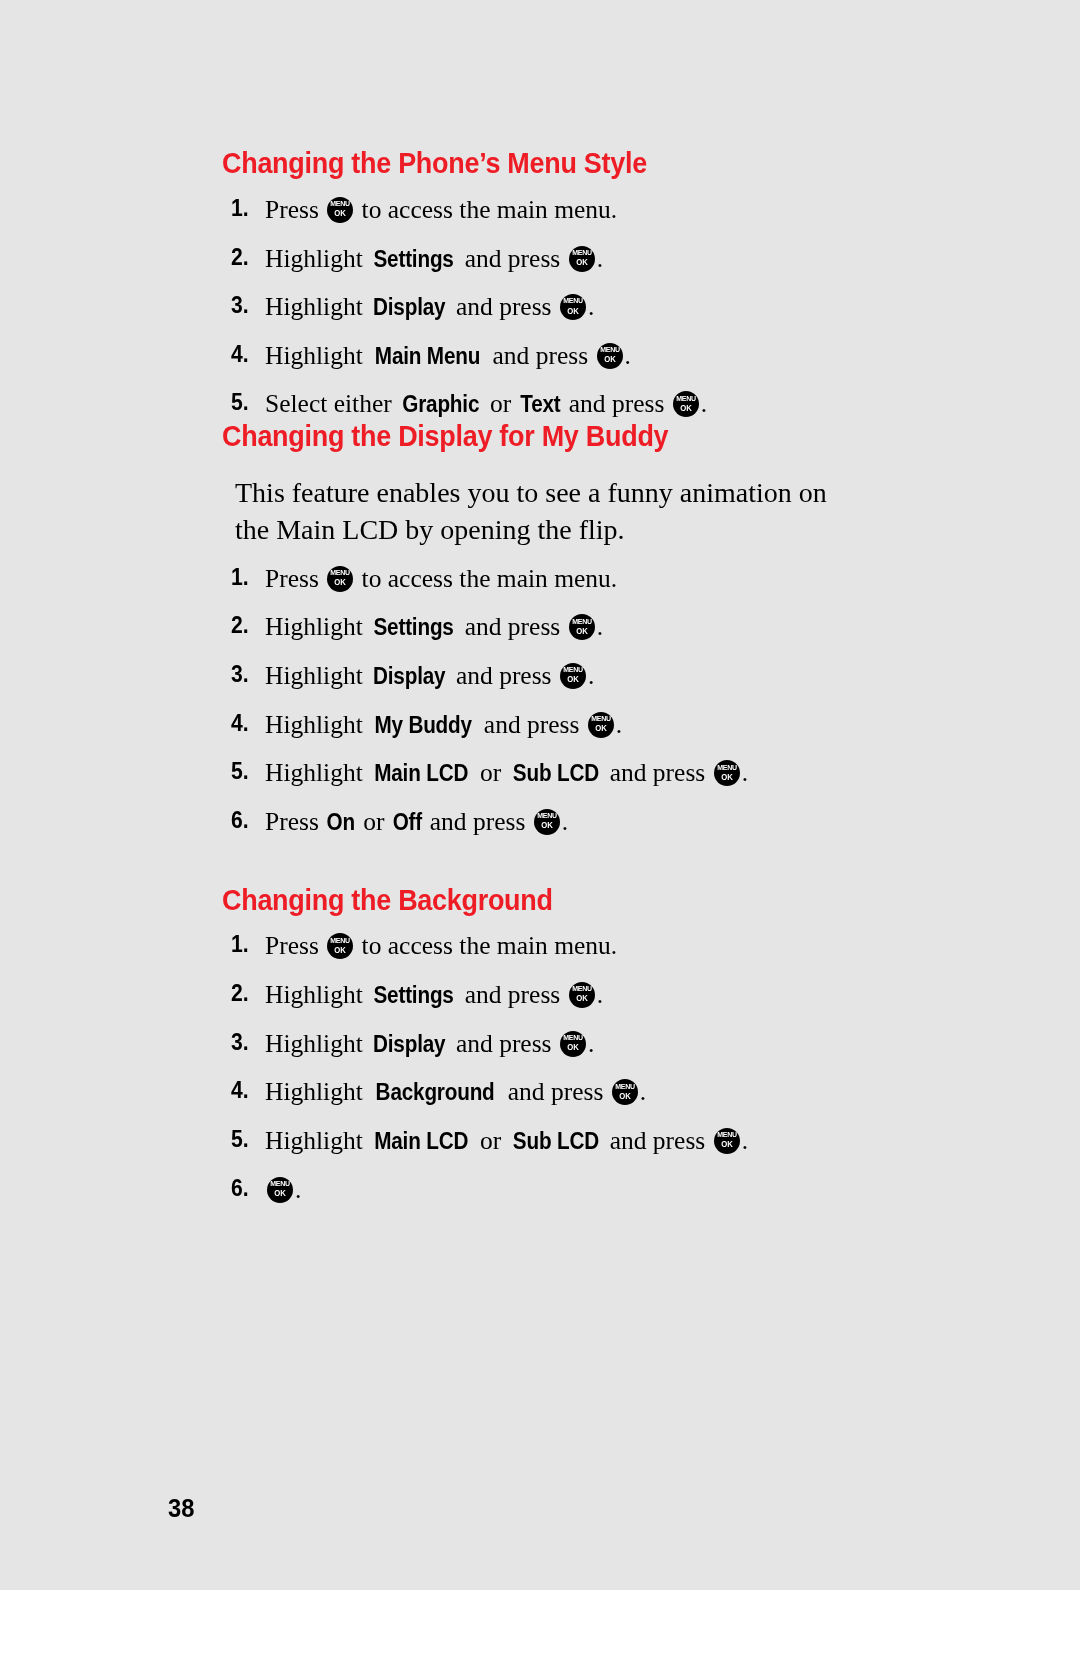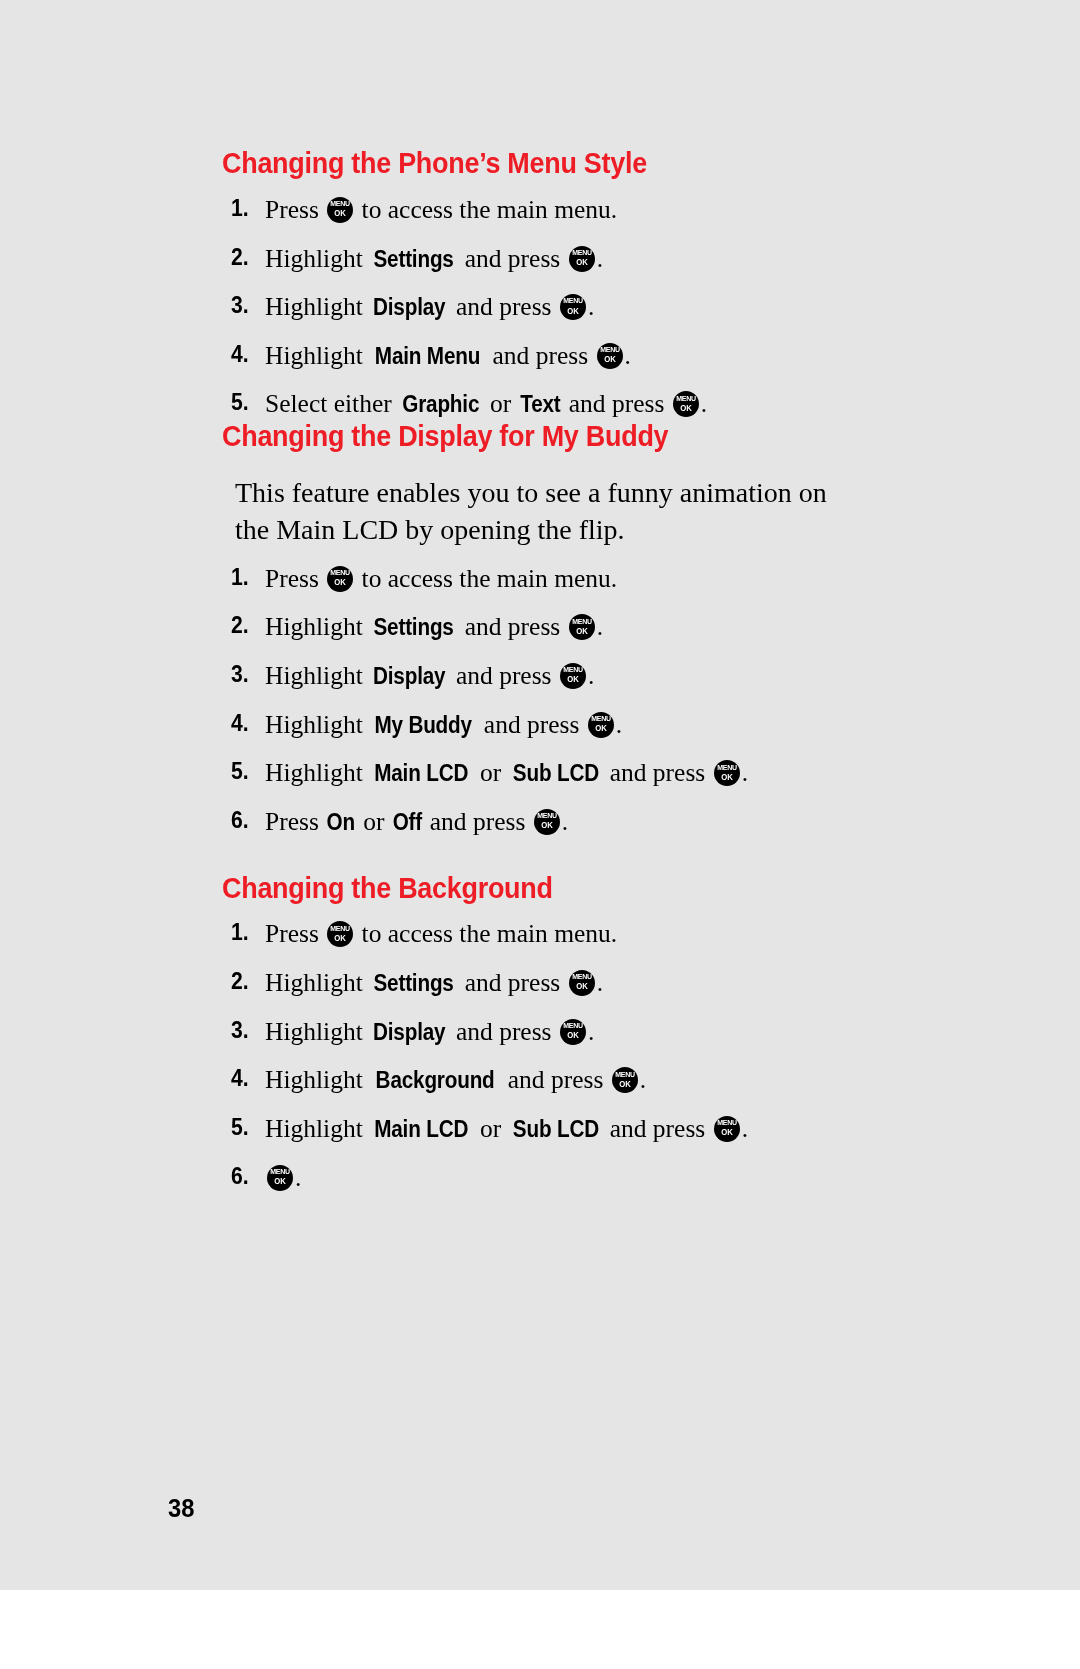--- a/index.html
+++ b/index.html
@@ -35,21 +35,21 @@
     padding: 0;
     transform: scaleX(0.93);
     transform-origin: left center;
     white-space: nowrap;
   }
   .section {
     margin-bottom: 0;
   }
   .section.s1 { margin-top: 0px; }
   .section.s2 { }
-  .section.s3 { margin-top: 34px; }
+  .section.s3 { margin-top: 46px; }
 
   
   .intro {
     font-family: "Liberation Serif", "DejaVu Serif", serif;
     font-size: 28px;
     line-height: 1.32;
     color: #000000;
     margin: 22px 0 0 13px;
     width: 610px;
   }

